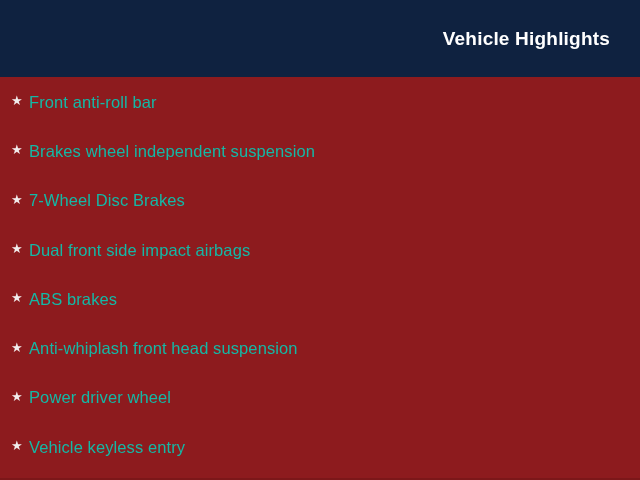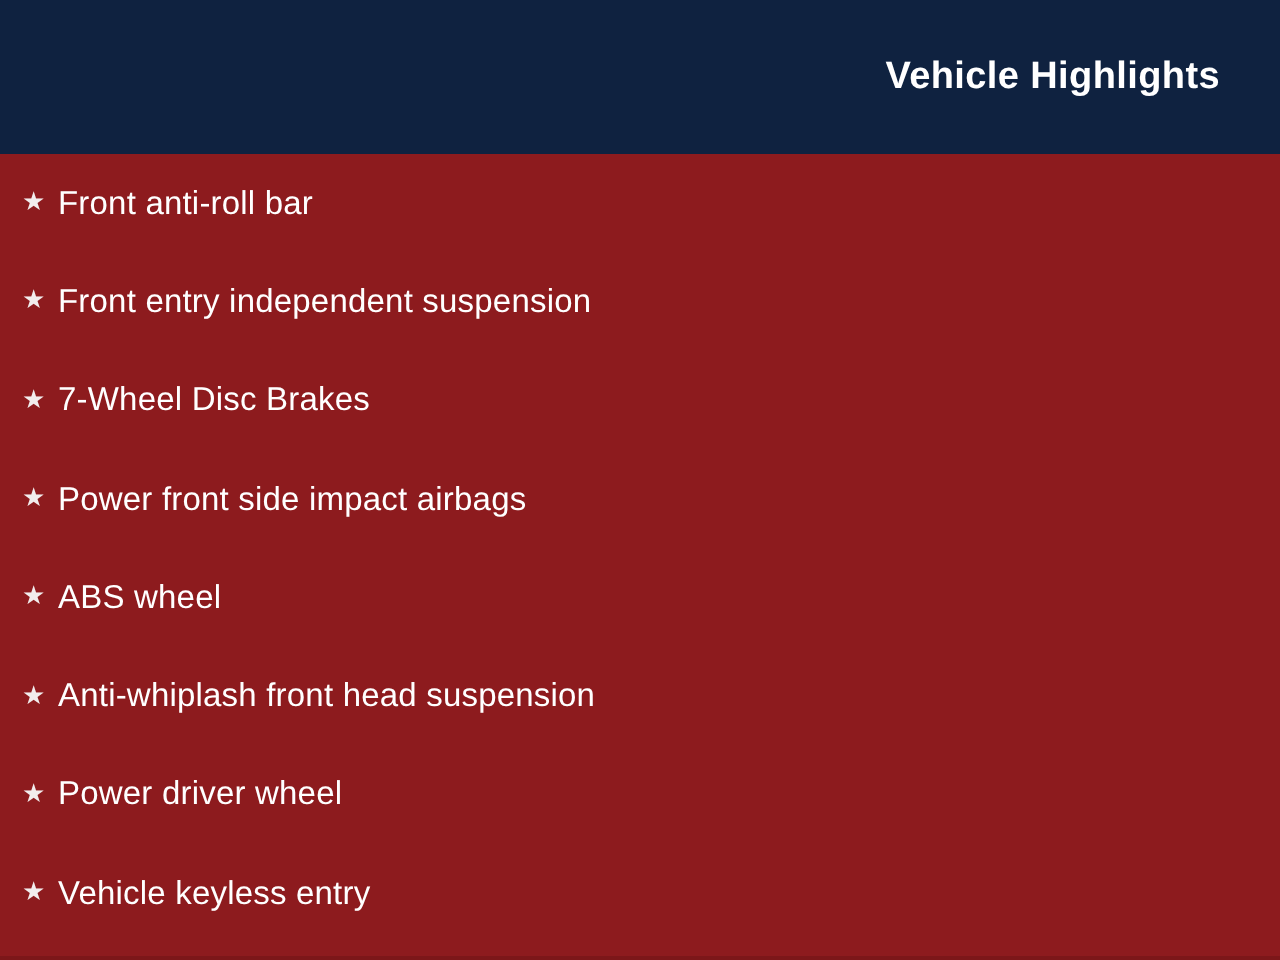--- a/index.html
+++ b/index.html
@@ -71,21 +71,21 @@
     font-size: 13px;
     line-height: 1;
     color: #f2eded;
     text-align: left;
     position: relative;
     top: -1px;
   }
   .highlight-label {
     flex: 0 1 auto;
     font-size: 16.5px;
-    color: #ffffff;
+    color: #14b8a6;
     line-height: 20px;
     white-space: nowrap;
     letter-spacing: 0.1px;
   }
   #bottom-edge {
     position: absolute;
     left: 0;
     bottom: 0;
     width: 640px;
     height: 2px;
@@ -104,36 +104,36 @@
   <div id="highlights-body">
     <ul id="highlights-list">
 
       <li class="highlight-item">
         <span class="bullet-star">★</span>
         <span class="highlight-label">Front anti-roll bar</span>
       </li>
 
       <li class="highlight-item">
         <span class="bullet-star">★</span>
-        <span class="highlight-label">Front entry independent suspension</span>
+        <span class="highlight-label">Brakes wheel independent suspension</span>
       </li>
 
       <li class="highlight-item">
         <span class="bullet-star">★</span>
         <span class="highlight-label">7-Wheel Disc Brakes</span>
       </li>
 
       <li class="highlight-item">
         <span class="bullet-star">★</span>
-        <span class="highlight-label">Power front side impact airbags</span>
+        <span class="highlight-label">Dual front side impact airbags</span>
       </li>
 
       <li class="highlight-item">
         <span class="bullet-star">★</span>
-        <span class="highlight-label">ABS wheel</span>
+        <span class="highlight-label">ABS brakes</span>
       </li>
 
       <li class="highlight-item">
         <span class="bullet-star">★</span>
         <span class="highlight-label">Anti-whiplash front head suspension</span>
       </li>
 
       <li class="highlight-item">
         <span class="bullet-star">★</span>
         <span class="highlight-label">Power driver wheel</span>

